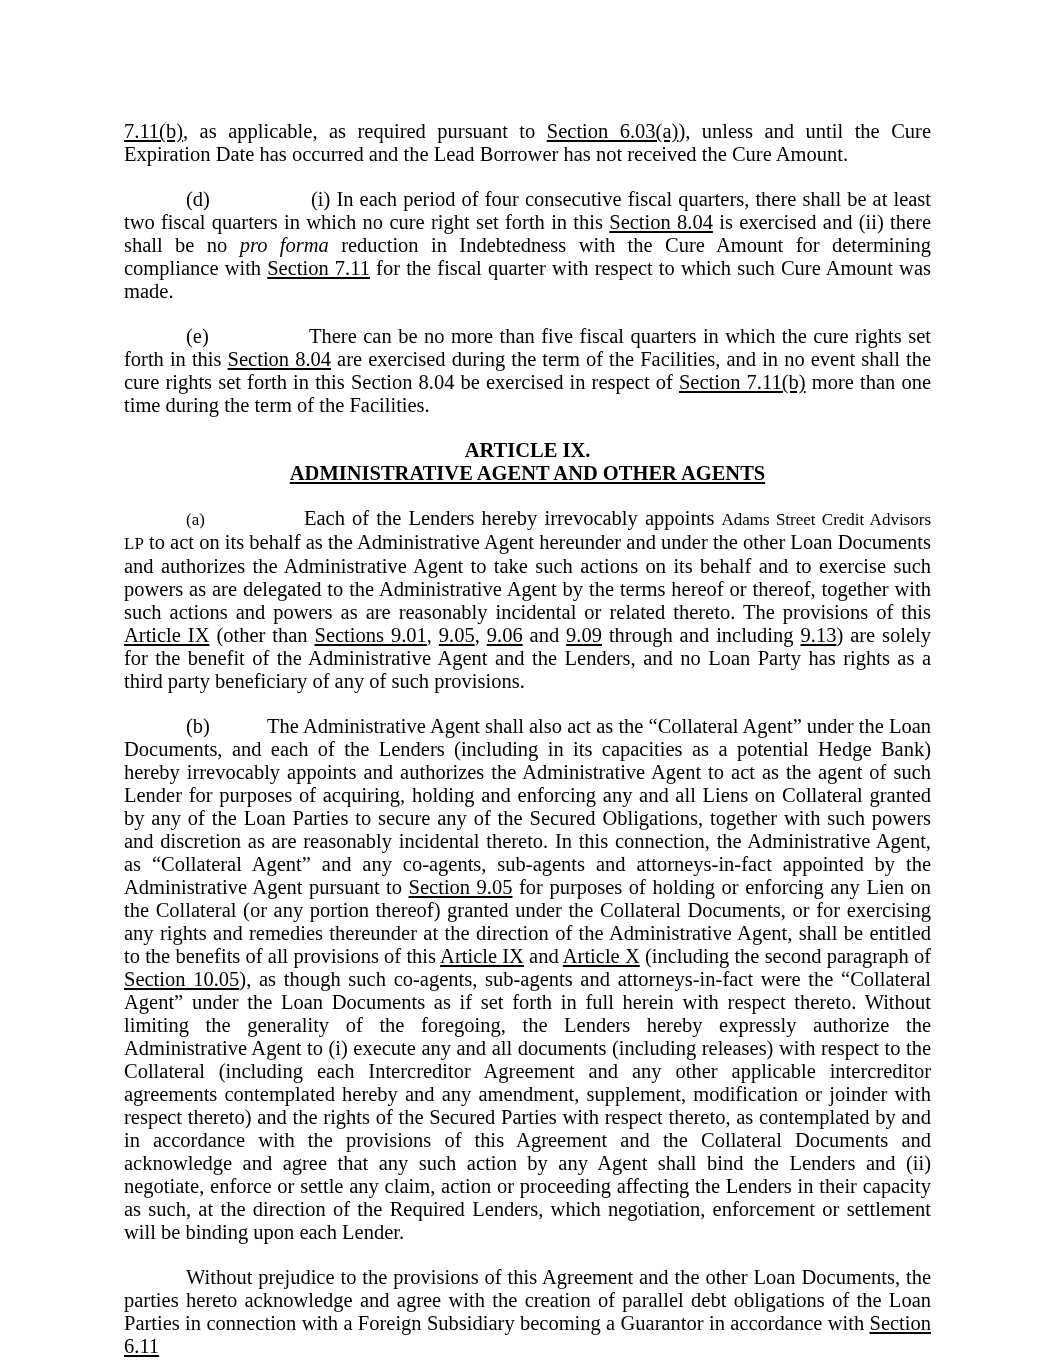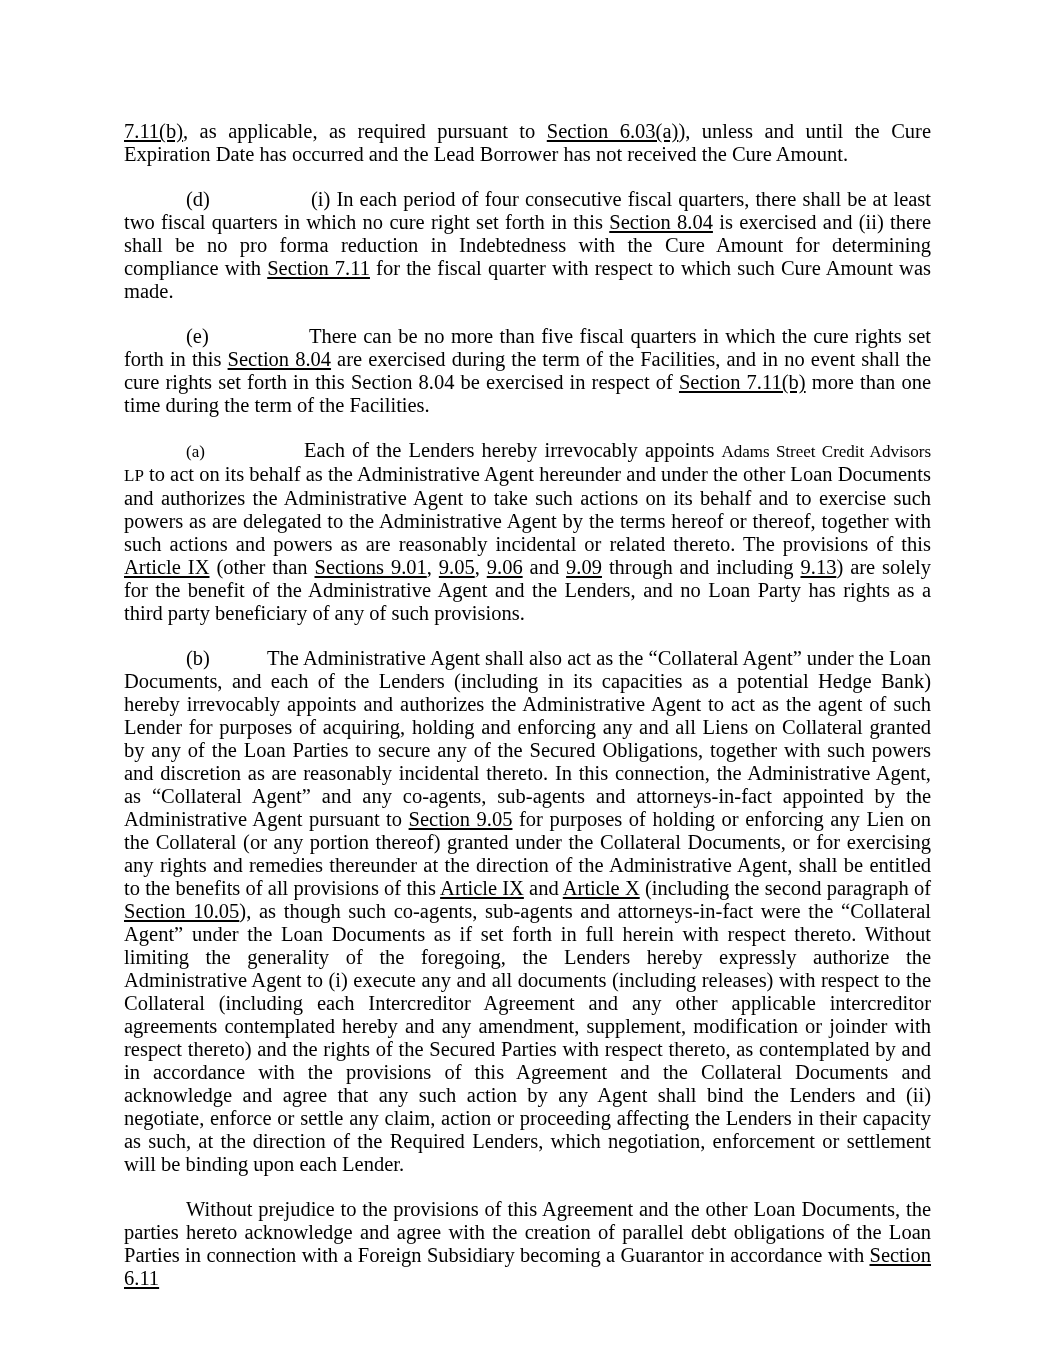--- a/index.html
+++ b/index.html
@@ -14,37 +14,41 @@
     font-size: 20.5px;
     line-height: 23px;
     overflow: hidden;
   }
   .content { padding: 120px 124px 0 124px; }
   .para { text-align: justify; margin: 0 0 22px 0; }
   .para.indent { text-indent: 62px; }
   .section-line { margin: 0 0 22px 0; text-indent: 62px; }
   .tab { display: inline-block; text-indent: 0; vertical-align: baseline; }
   .u { text-decoration: underline; }
-  .i { }
+  .i { font-style: italic; }
   .alt { font-size: 17px; }
   .heading-block { text-align: center; font-weight: bold; margin: 12px 0 22px 0; }
   .heading-line { white-space: nowrap; }
 </style>
 </head>
 <body>
 
 <div class="page">
   <div class="content">
 
     <div class="para"><span class="u">7.11(b)</span><span>, as applicable, as required pursuant to </span><span class="u">Section 6.03(a)</span><span>), unless and until the Cure Expiration Date has occurred and the Lead Borrower has not received the Cure Amount.</span></div>
 
     <div class="para indent"><span class="tab" style="width: 125px;">(d)</span><span>(i) In each period of four consecutive fiscal quarters, there shall be at least two fiscal quarters in which no cure right set forth in this </span><span class="u">Section 8.04</span><span> is exercised and (ii) there shall be no </span><span class="i">pro forma</span><span> reduction in Indebtedness with the Cure Amount for determining compliance with </span><span class="u">Section 7.11</span><span> for the fiscal quarter with respect to which such Cure Amount was made.</span></div>
 
     <div class="para indent"><span class="tab" style="width: 123px;">(e)</span><span>There can be no more than five fiscal quarters in which the cure rights set forth in this </span><span class="u">Section 8.04</span><span> are exercised during the term of the Facilities, and in no event shall the cure rights set forth in this Section 8.04 be exercised in respect of </span><span class="u">Section 7.11(b)</span><span> more than one time during the term of the Facilities.</span></div>
 
+    <div class="heading-block">
+      <div class="heading-line">ARTICLE IX.</div>
+      <div class="heading-line u">ADMINISTRATIVE AGENT AND OTHER AGENTS</div>
+    </div>
 
 
     <div class="para indent"><span class="tab alt" style="width: 118px;">(a)</span><span>Each of the Lenders hereby irrevocably appoints </span><span class="alt">Adams Street Credit Advisors LP</span><span> to act on its behalf as the Administrative Agent hereunder and under the other Loan Documents and authorizes the Administrative Agent to take such actions on its behalf and to exercise such powers as are delegated to the Administrative Agent by the terms hereof or thereof, together with such actions and powers as are reasonably incidental or related thereto.  The provisions of this </span><span class="u">Article IX</span><span> (other than </span><span class="u">Sections 9.01</span><span>, </span><span class="u">9.05</span><span>, </span><span class="u">9.06</span><span> and </span><span class="u">9.09</span><span> through and including </span><span class="u">9.13</span><span>) are solely for the benefit of the Administrative Agent and the Lenders, and no Loan Party has rights as a third party beneficiary of any of such provisions.</span></div>
 
     <div class="para indent"><span class="tab" style="width: 81px;">(b)</span><span>The Administrative Agent shall also act as the “Collateral Agent” under the Loan Documents, and each of the Lenders (including in its capacities as a potential Hedge Bank) hereby irrevocably appoints and authorizes the Administrative Agent to act as the agent of such Lender for purposes of acquiring, holding and enforcing any and all Liens on Collateral granted by any of the Loan Parties to secure any of the Secured Obligations, together with such powers and discretion as are reasonably incidental thereto.  In this connection, the Administrative Agent, as “Collateral Agent” and any co-agents, sub-agents and attorneys-in-fact appointed by the Administrative Agent pursuant to </span><span class="u">Section 9.05</span><span> for purposes of holding or enforcing any Lien on the Collateral (or any portion thereof) granted under the Collateral Documents, or for exercising any rights and remedies thereunder at the direction of the Administrative Agent, shall be entitled to the benefits of all provisions of this </span><span class="u">Article IX</span><span> and </span><span class="u">Article X</span><span> (including the second paragraph of </span><span class="u">Section 10.05</span><span>), as though such co-agents, sub-agents and attorneys-in-fact were the “Collateral Agent” under the Loan Documents as if set forth in full herein with respect thereto.  Without limiting the generality of the foregoing, the Lenders hereby expressly authorize the Administrative Agent to (i) execute any and all documents (including releases) with respect to the Collateral (including each Intercreditor Agreement and any other applicable intercreditor agreements contemplated hereby and any amendment, supplement, modification or joinder with respect thereto) and the rights of the Secured Parties with respect thereto, as contemplated by and in accordance with the provisions of this Agreement and the Collateral Documents and acknowledge and agree that any such action by any Agent shall bind the Lenders and (ii) negotiate, enforce or settle any claim, action or proceeding affecting the Lenders in their capacity as such, at the direction of the Required Lenders, which negotiation, enforcement or settlement will be binding upon each Lender.</span></div>
 
     <div class="para indent"><span>Without prejudice to the provisions of this Agreement and the other Loan Documents, the parties hereto acknowledge and agree with the creation of parallel debt obligations of the Loan Parties in connection with a Foreign Subsidiary becoming a Guarantor in accordance with </span><span class="u">Section 6.11</span></div>
 
   </div>
 </div>

